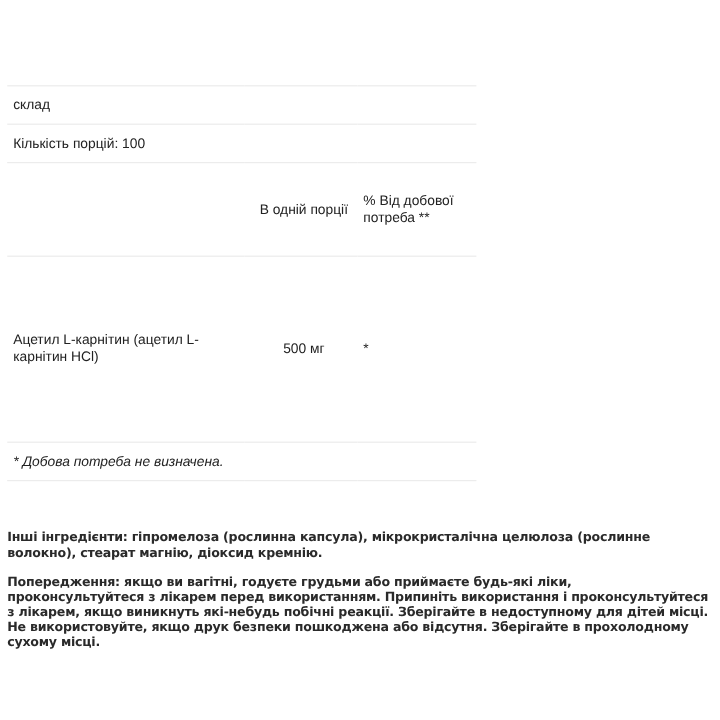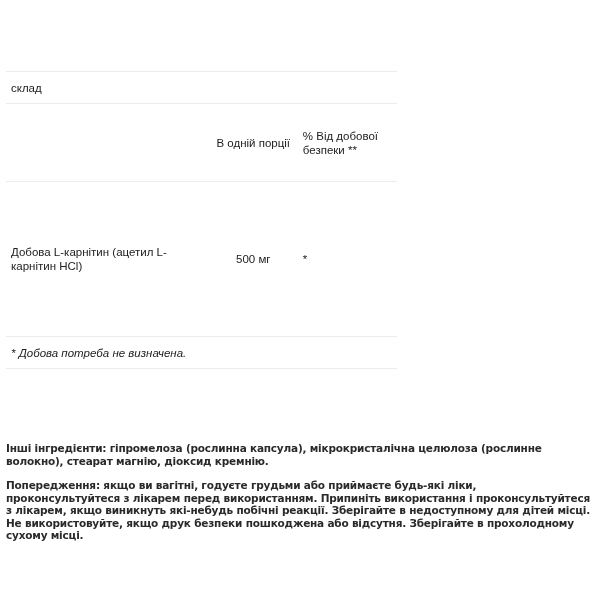--- a/index.html
+++ b/index.html
@@ -57,27 +57,30 @@
     }
   </style>
 </head>
 <body>
 
 <table class="facts">
   <tbody>
     <tr class="row-simple">
       <td colspan="3">склад</td>
     </tr>
+    <tr class="row-simple">
+      <td colspan="3" class="label-text">Кількість порцій: 100</td>
+    </tr>
     <tr class="row-head">
       <td class="col-name"></td>
       <td class="col-amount">В одній порції</td>
-      <td class="col-dv">% Від добової безпеки **</td>
+      <td class="col-dv">% Від добової потреба **</td>
     </tr>
     <tr class="row-item">
-      <td class="col-name">Добова L-карнітин (ацетил L-карнітин HCl)</td>
+      <td class="col-name">Ацетил L-карнітин (ацетил L-карнітин HCl)</td>
       <td class="col-amount">500 мг</td>
       <td class="col-dv">*</td>
     </tr>
     <tr class="row-note last">
       <td colspan="3">* Добова потреба не визначена.</td>
     </tr>
   </tbody>
 </table>
 
 <div class="extra">

